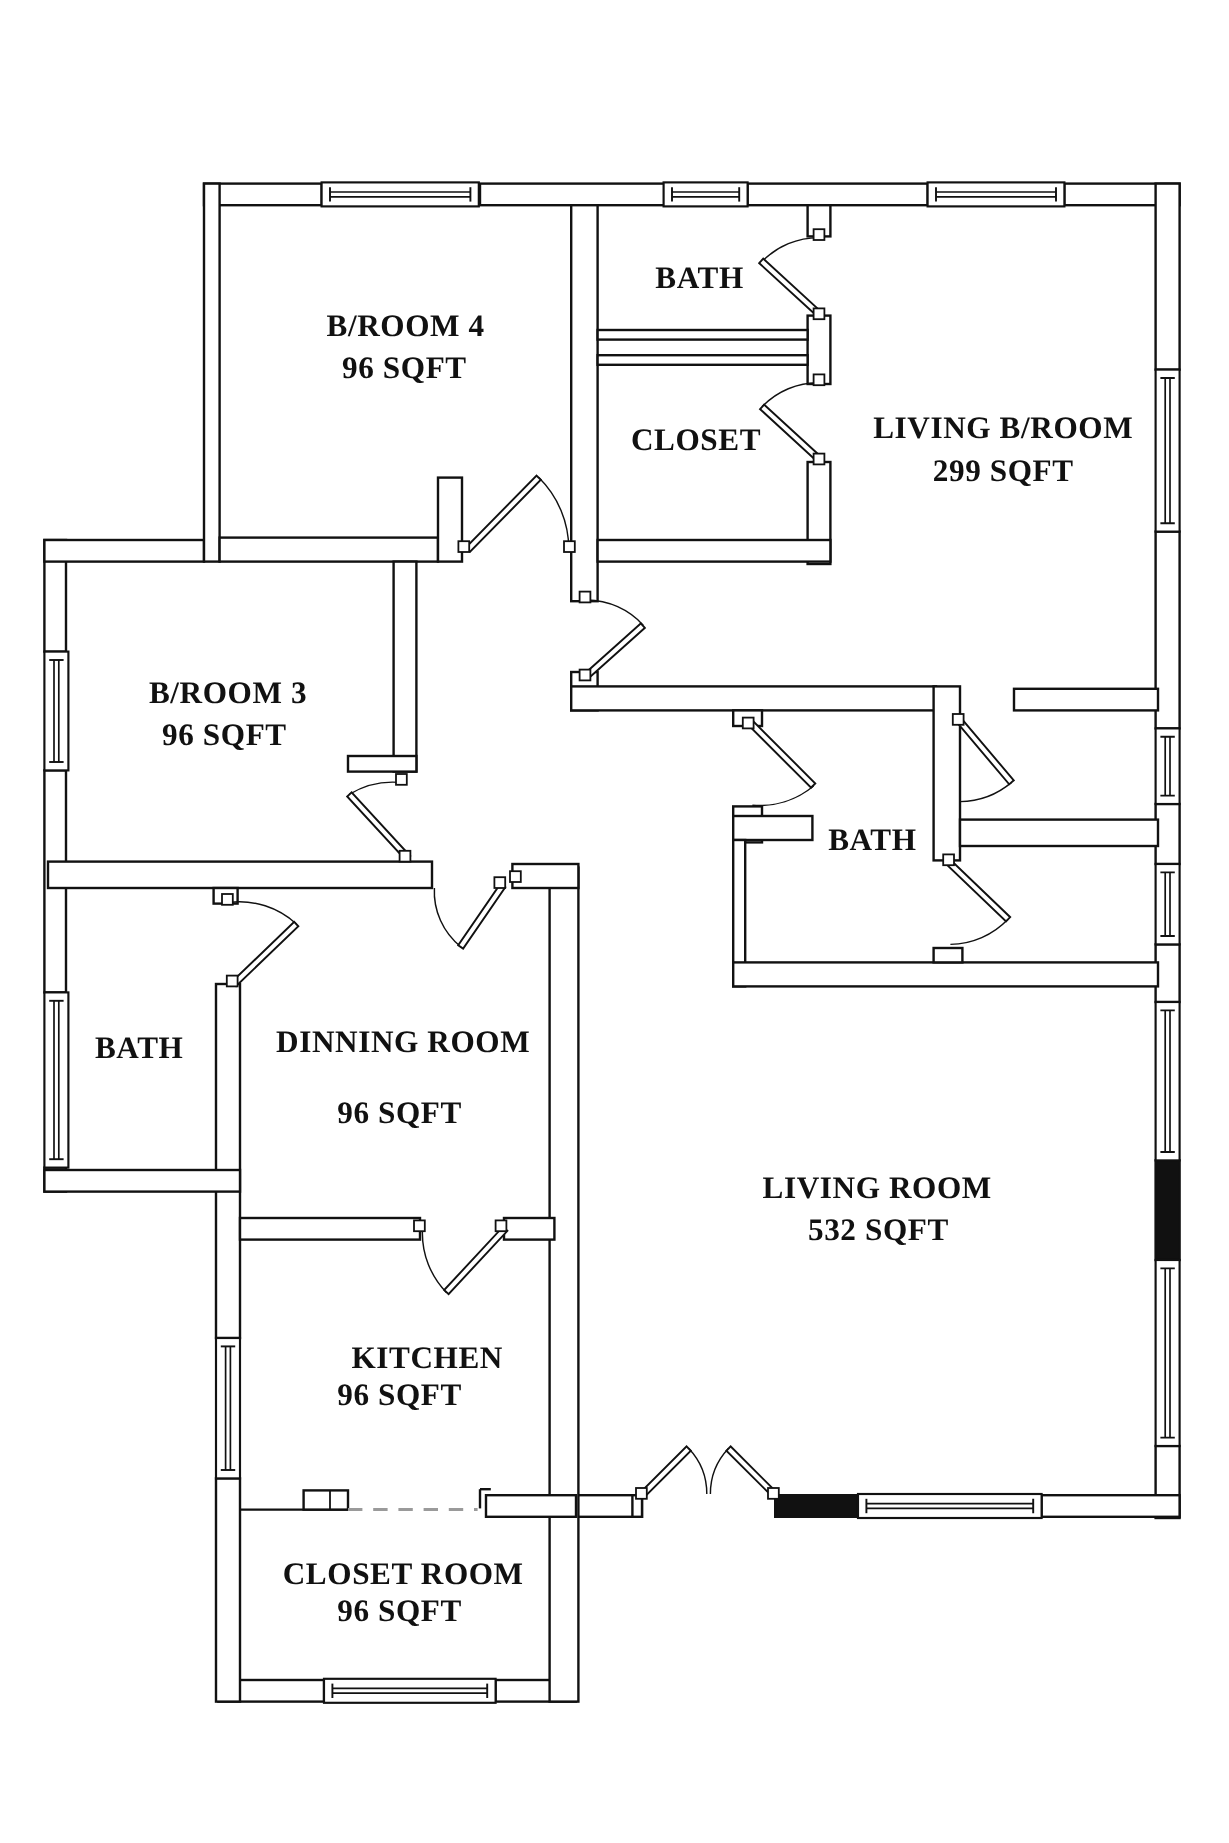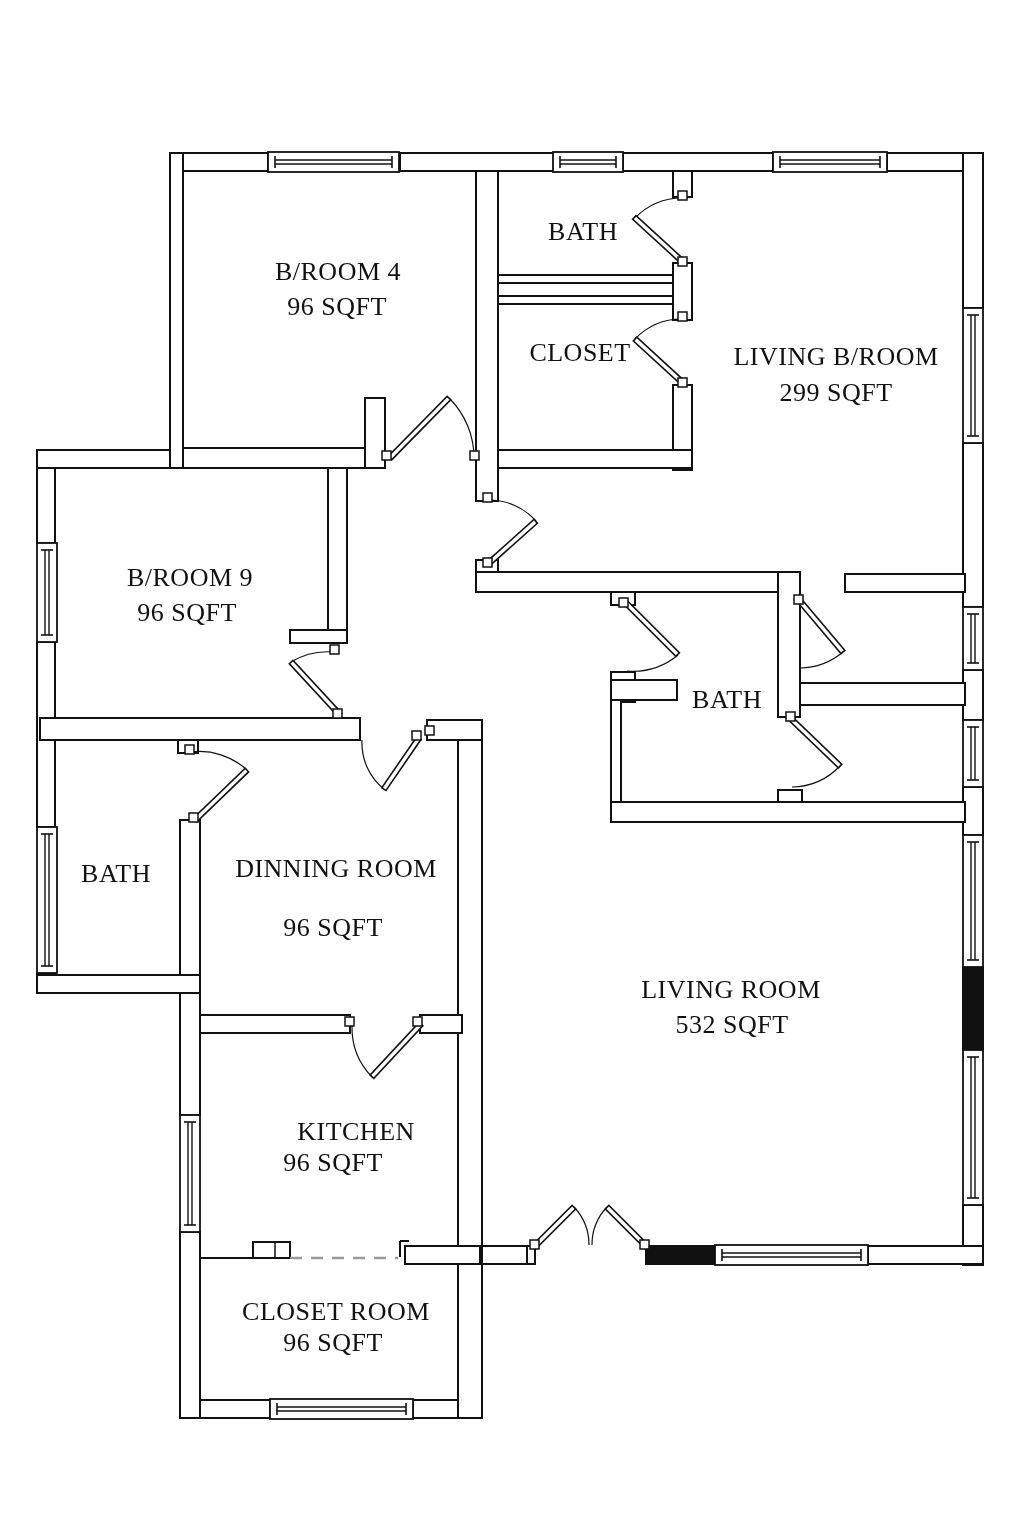--- a/index.html
+++ b/index.html
@@ -1,20 +1,20 @@
 <!DOCTYPE html>
 <html><head>
 <meta charset="utf-8">
 <style>
   html,body{margin:0;padding:0;background:#ffffff;}
   #canvas{position:relative;width:1024px;height:1536px;background:#ffffff;
           font-family:"Liberation Serif", serif;overflow:hidden;}
   #plan-svg{position:absolute;left:0;top:0;}
   .room-label{position:absolute;transform:translate(-50%,-50%);
-      font-size:26px;color:#111;white-space:nowrap;letter-spacing:.5px;line-height:1;}
+      font-size:26px;color:#111;white-space:nowrap;letter-spacing:.5px;line-height:1;font-weight:bold;}
 </style>
 </head>
 <body>
 
 <div id="canvas">
   <svg id="plan-svg" width="1024" height="1536" viewBox="0 0 1024 1536">
     <g id="g-walls">
         <rect x="170" y="153" width="98" height="18" fill="#fff" stroke="#111111" stroke-width="2"></rect>
         <rect x="400" y="153" width="155" height="18" fill="#fff" stroke="#111111" stroke-width="2"></rect>
         <rect x="623" y="153" width="150" height="18" fill="#fff" stroke="#111111" stroke-width="2"></rect>
@@ -243,24 +243,24 @@
         <line x1="275" y1="1242" x2="275" y2="1258" stroke="#111111" stroke-width="1.5"></line>
         <line x1="290" y1="1258" x2="398" y2="1258" stroke="#9a9a9a" stroke-width="2.5" stroke-dasharray="12 9"></line>
         <line x1="400" y1="1241" x2="400" y2="1257" stroke="#111111" stroke-width="2"></line>
         <line x1="400" y1="1241" x2="409" y2="1241" stroke="#111111" stroke-width="2"></line>
       </g>
   </svg>
 
   <div class="room-label" style="left:338px;top:272px">B/ROOM 4</div>
   <div class="room-label" style="left:337px;top:307px">96 SQFT</div>
   <div class="room-label" style="left:583px;top:232px">BATH</div>
-  <div class="room-label" style="left:580px;top:353px">CLOSET</div>
+  <div class="room-label" style="left:580px;top:367px">CLOSET</div>
   <div class="room-label" style="left:836px;top:357px">LIVING B/ROOM</div>
   <div class="room-label" style="left:836px;top:393px">299 SQFT</div>
-  <div class="room-label" style="left:190px;top:578px">B/ROOM 9</div>
+  <div class="room-label" style="left:190px;top:578px">B/ROOM 3</div>
   <div class="room-label" style="left:187px;top:613px">96 SQFT</div>
   <div class="room-label" style="left:727px;top:700px">BATH</div>
   <div class="room-label" style="left:116px;top:874px">BATH</div>
   <div class="room-label" style="left:336px;top:869px">DINNING ROOM</div>
   <div class="room-label" style="left:333px;top:928px">96 SQFT</div>
   <div class="room-label" style="left:731px;top:990px">LIVING ROOM</div>
   <div class="room-label" style="left:732px;top:1025px">532 SQFT</div>
   <div class="room-label" style="left:356px;top:1132px">KITCHEN</div>
   <div class="room-label" style="left:333px;top:1163px">96 SQFT</div>
   <div class="room-label" style="left:336px;top:1312px">CLOSET ROOM</div>

